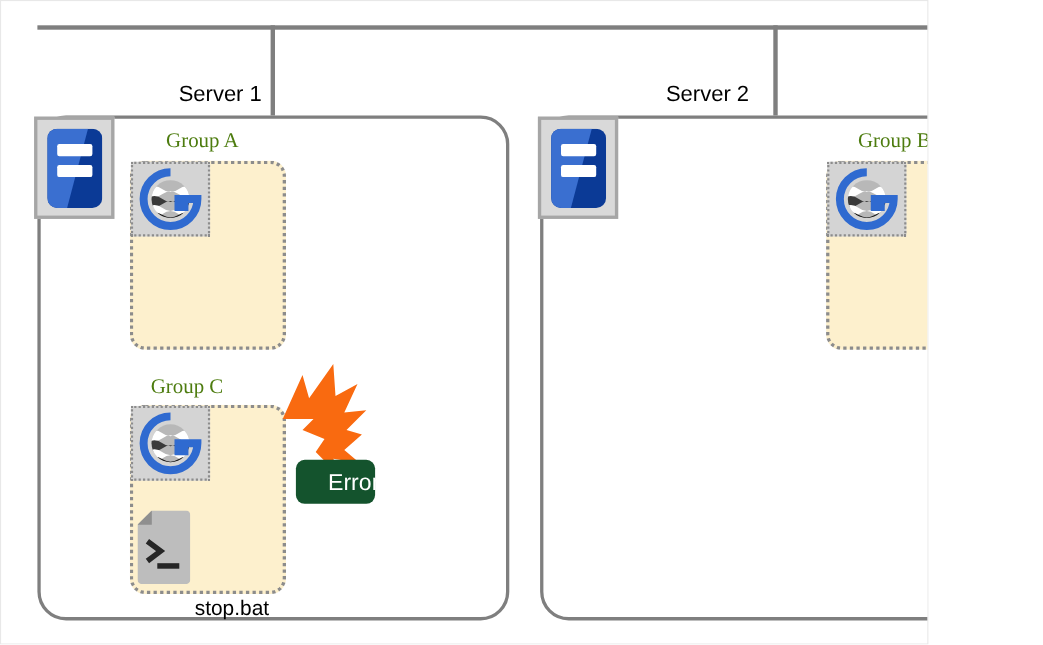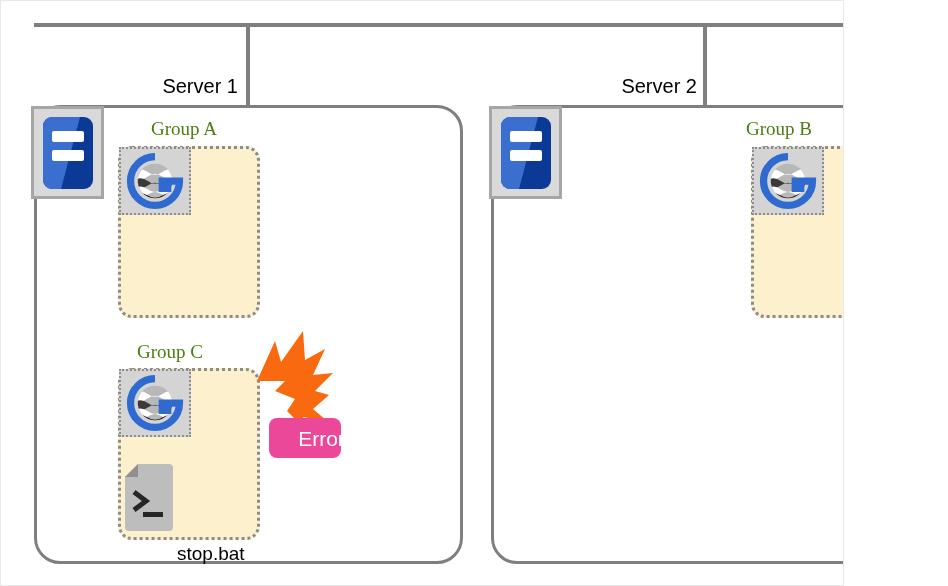--- a/index.html
+++ b/index.html
@@ -103,21 +103,21 @@
     line-height: 1;
   }
 
   
   .burst {
     position: absolute;
   }
   .burst svg { display: block; }
   .error-badge {
     position: absolute;
-    background: #ec4899;
+    background: #14532d;
     border-radius: 8px;
     color: #ffffff;
     font-size: 21px;
     display: flex;
     align-items: center;
     justify-content: center;
     box-sizing: border-box;
     line-height: 1;
     padding-left: 33px;
   }
@@ -126,21 +126,21 @@
 <body>
 
 <div id="canvas">
 
   <div class="bracket-h" style="left:33px; top:22px; width:882px; height:4px;"></div>
   <div class="bracket-v" style="left:245px; top:22px; width:4px; height:82px;"></div>
   <div class="bracket-v" style="left:702px; top:22px; width:4px; height:82px;"></div>
 
   <div class="server-label" style="left:85px; top:75px; width:152px;">Server 1</div>
 
-  <div class="server-label" style="left:544px; top:75px; width:152px;">Server 2</div>
+  <div class="server-label" style="left:528px; top:75px; width:152px;">Server 2</div>
 
   <div class="server-box" style="left:33px; top:104px; width:429px; height:459px;"></div>
 
   <div class="server-icon" style="left:30px; top:105px; width:73px; height:93px;">
     <svg width="50" height="72" viewBox="0 0 50 72" aria-hidden="true">
       <rect x="0" y="0" width="50" height="72" rx="9" ry="9" fill="#0b3a96"></rect>
       <path d="M0 9 A9 9 0 0 1 9 0 L37 0 L18 72 L9 72 A9 9 0 0 1 0 63 Z" fill="#3a6fd0"></path>
       <rect x="9" y="14" width="32" height="11" rx="2" fill="#ffffff"></rect>
       <rect x="9" y="33" width="32" height="11" rx="2" fill="#ffffff"></rect>
     </svg>
@@ -210,21 +210,21 @@
 
   <div class="server-icon" style="left:488px; top:105px; width:73px; height:93px;">
     <svg width="50" height="72" viewBox="0 0 50 72" aria-hidden="true">
       <rect x="0" y="0" width="50" height="72" rx="9" ry="9" fill="#0b3a96"></rect>
       <path d="M0 9 A9 9 0 0 1 9 0 L37 0 L18 72 L9 72 A9 9 0 0 1 0 63 Z" fill="#3a6fd0"></path>
       <rect x="9" y="14" width="32" height="11" rx="2" fill="#ffffff"></rect>
       <rect x="9" y="33" width="32" height="11" rx="2" fill="#ffffff"></rect>
     </svg>
   </div>
 
-  <div class="group-label" style="left:745px; top:118px;">Group  B</div>
+  <div class="group-label" style="left:779px; top:118px;">Group  B</div>
   <div class="group-box" style="left:750px; top:145px; width:142px; height:172px;"></div>
   <div class="res-icon" style="left:751px; top:146px; width:72px; height:68px;">
     <svg width="58" height="58" viewBox="0 0 64 64" aria-hidden="true">
       <defs>
         <clipPath id="gclipB">
             <circle cx="32" cy="32" r="19"></circle>
           </clipPath>
       </defs>
       <circle cx="32" cy="32" r="19" fill="#b8b8b8"></circle>
       <g clip-path="url(#gclipB)">

